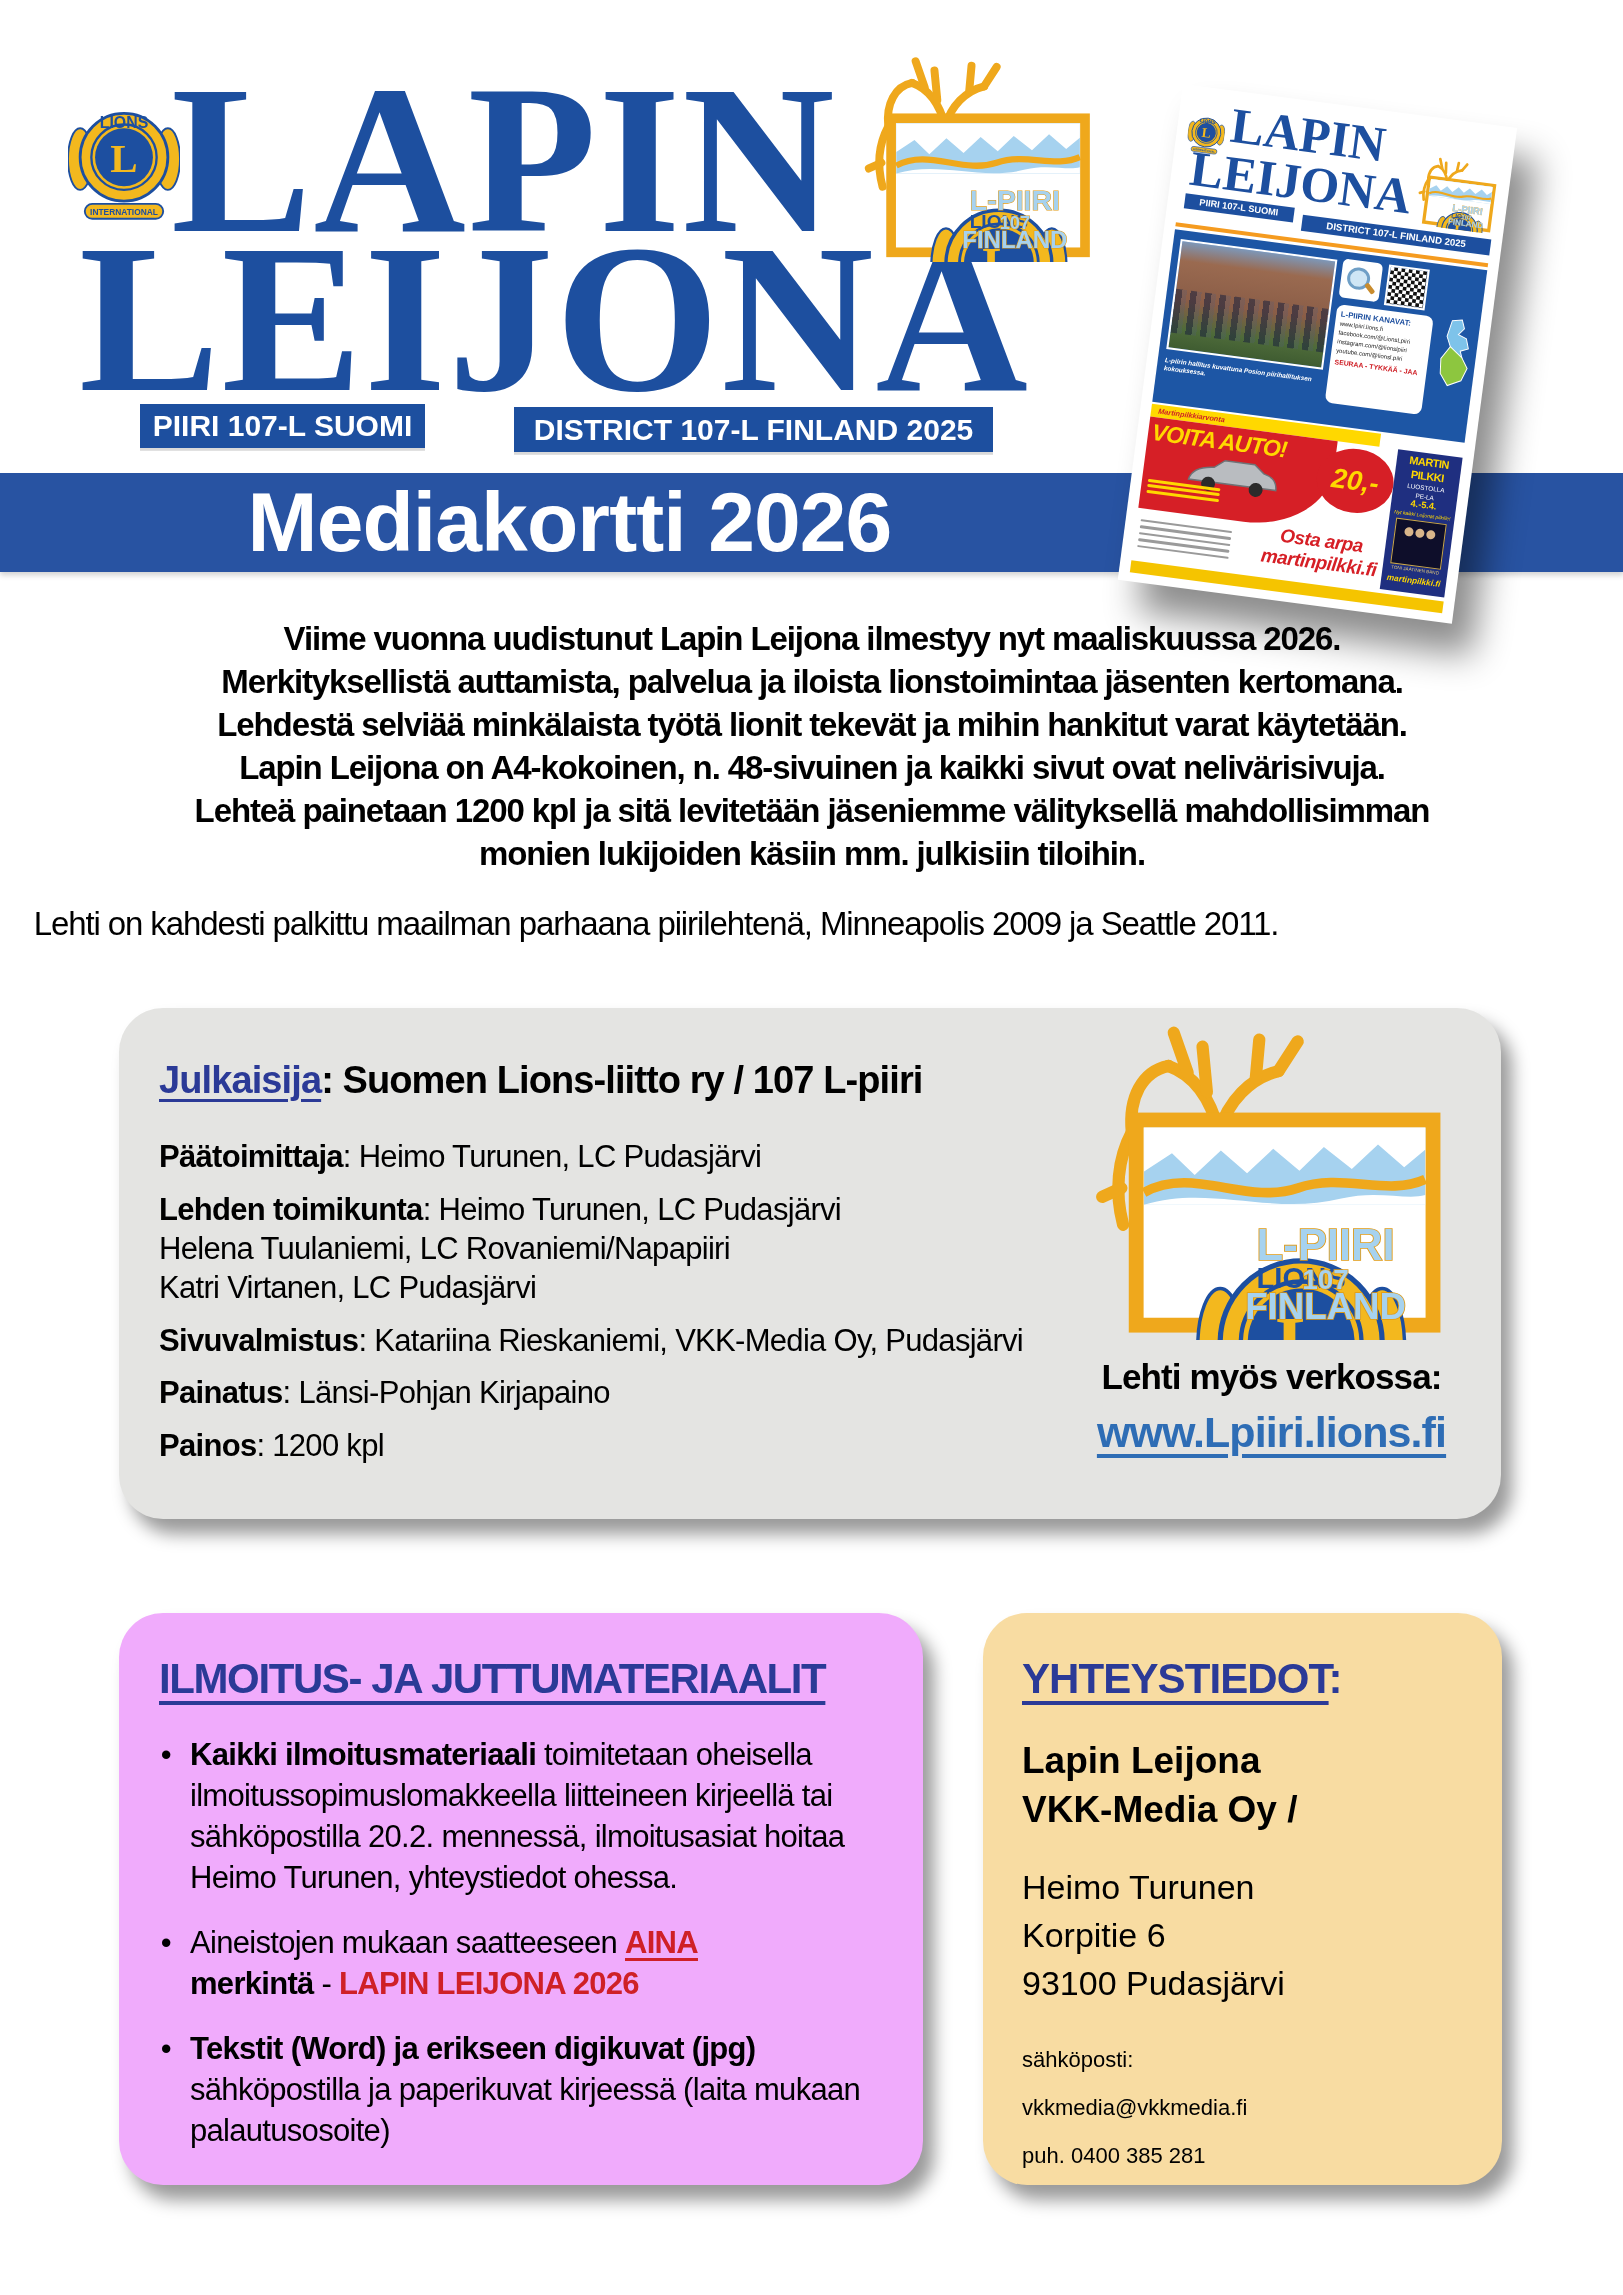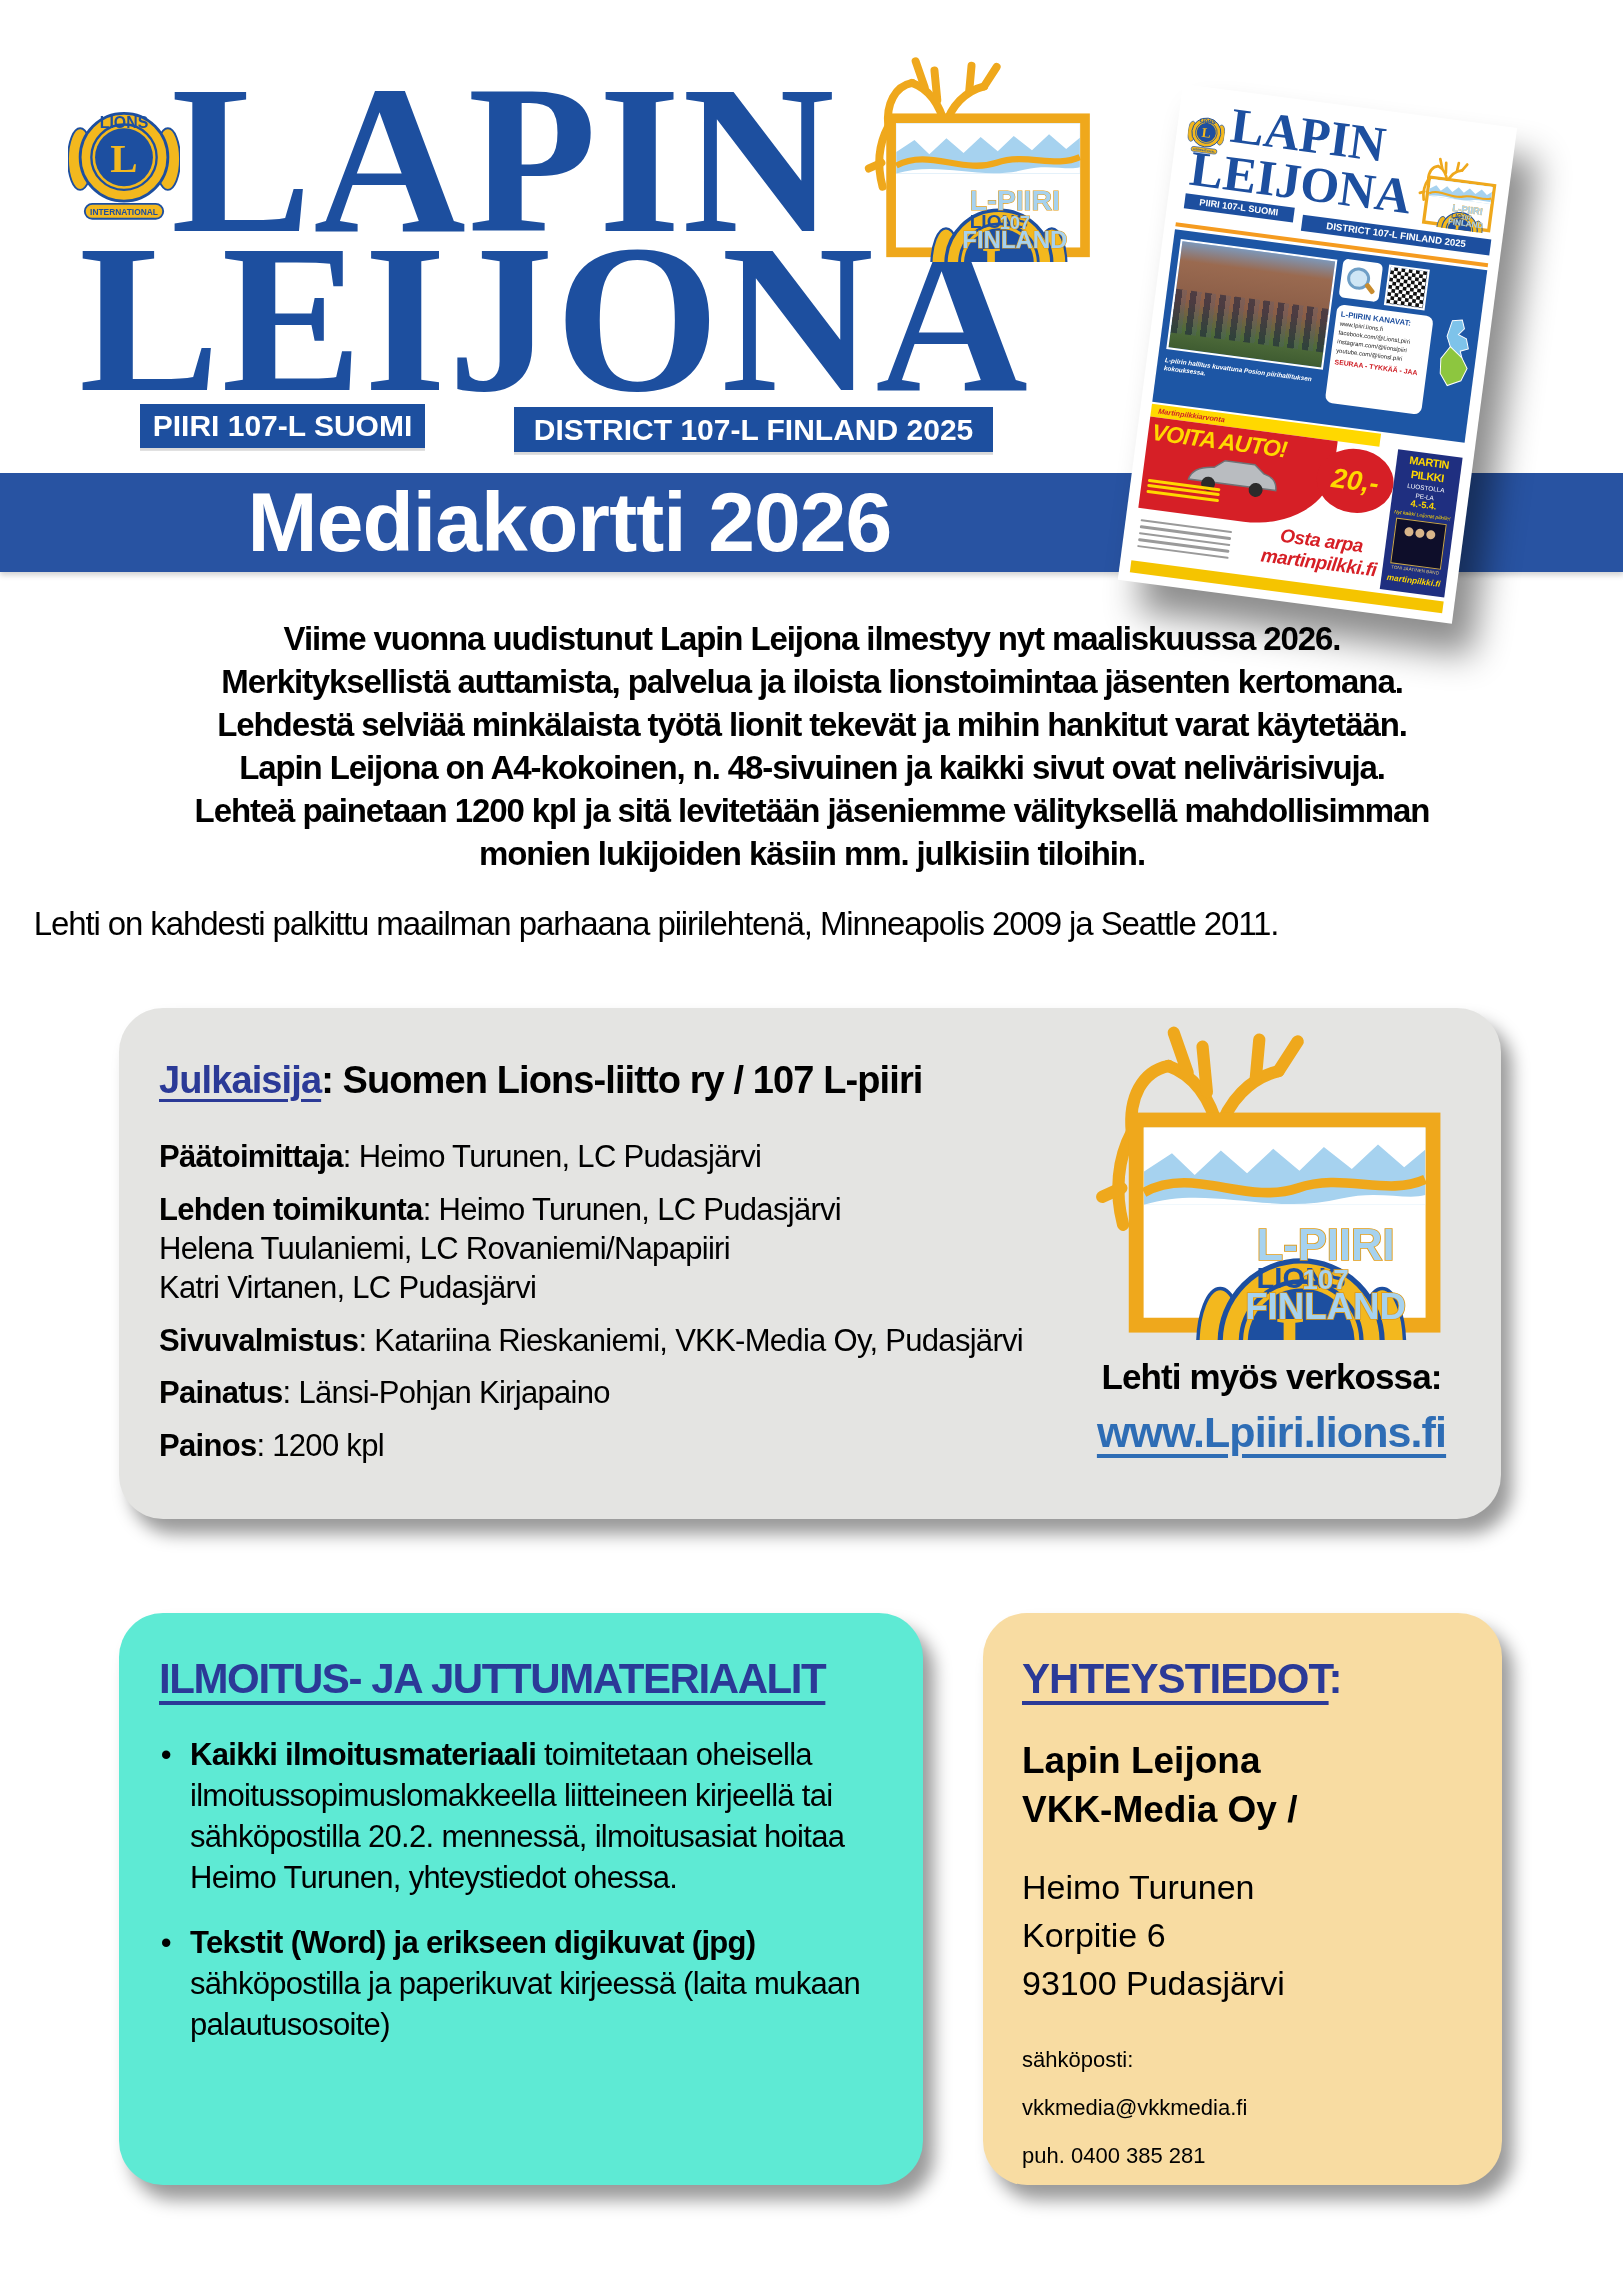--- a/index.html
+++ b/index.html
@@ -27,21 +27,21 @@
 
   
   .intro{position:absolute;left:0;top:617px;width:1624px;text-align:center;font-weight:bold;
          font-size:33px;line-height:43px;letter-spacing:-1.1px;}
   .award{position:absolute;left:0;top:905px;width:1312px;text-align:center;
          font-size:33px;letter-spacing:-1.1px;}
 
   
   .box{position:absolute;border-radius:44px;box-shadow:11px 14.7px 16.5px rgba(0,0,0,.40);}
   #box1{left:119px;top:1008px;width:1382px;height:511px;background:#e4e4e2;}
-  #box2{left:119px;top:1613px;width:804px;height:572px;background:#5eead4;}
+  #box2{left:119px;top:1613px;width:804px;height:572px;background:#f0abfc;}
   #box3{left:983px;top:1613px;width:519px;height:572px;background:#f8dca2;}
 
   .p-head{position:absolute;left:40px;top:51px;font-size:38px;font-weight:bold;
           letter-spacing:-0.9px;white-space:nowrap;}
   .blue-u{color:#2b3a97;text-decoration:underline;text-decoration-thickness:2.8px;text-underline-offset:6.4px;}
   .p-rows{position:absolute;left:40px;top:129px;width:946px;font-size:31px;line-height:39px;letter-spacing:-0.7px;}
   .p-row{margin-bottom:13.8px;}
   .lbl{font-weight:bold;}
 
   .badge-big{position:absolute;left:969px;top:9.2px;width:367px;height:323px;}
@@ -326,20 +326,24 @@
     <div class="web-link">www.Lpiiri.lions.fi</div>
   </div>
 
   <div class="box" id="box2">
     <div class="m-head">ILMOITUS- JA JUTTUMATERIAALIT</div>
     <div class="bullets">
       <div class="bullet">
         <span class="b">Kaikki ilmoitusmateriaali</span><span> toimitetaan oheisella ilmoitussopimuslomakkeella liitteineen kirjeellä tai sähköpostilla 20.2. mennessä, ilmoitusasiat hoitaa Heimo Turunen, yhteystiedot ohessa.</span>
       </div>
       <div class="bullet">
+        <span>Aineistojen mukaan saatteeseen </span><span class="red u b">AINA</span><br>
+        <span class="b">merkintä</span><span> - </span><span class="red b">LAPIN LEIJONA 2026</span>
+      </div>
+      <div class="bullet">
         <span class="b">Tekstit (Word) ja erikseen digikuvat (jpg)</span><span> sähköpostilla ja paperikuvat kirjeessä (laita mukaan palautusosoite)</span>
       </div>
     </div>
   </div>
 
   <div class="box" id="box3">
     <div class="c-col">
       <div class="c-head">
         <span class="u">YHTEYSTIEDOT</span><span>:</span>
       </div>

